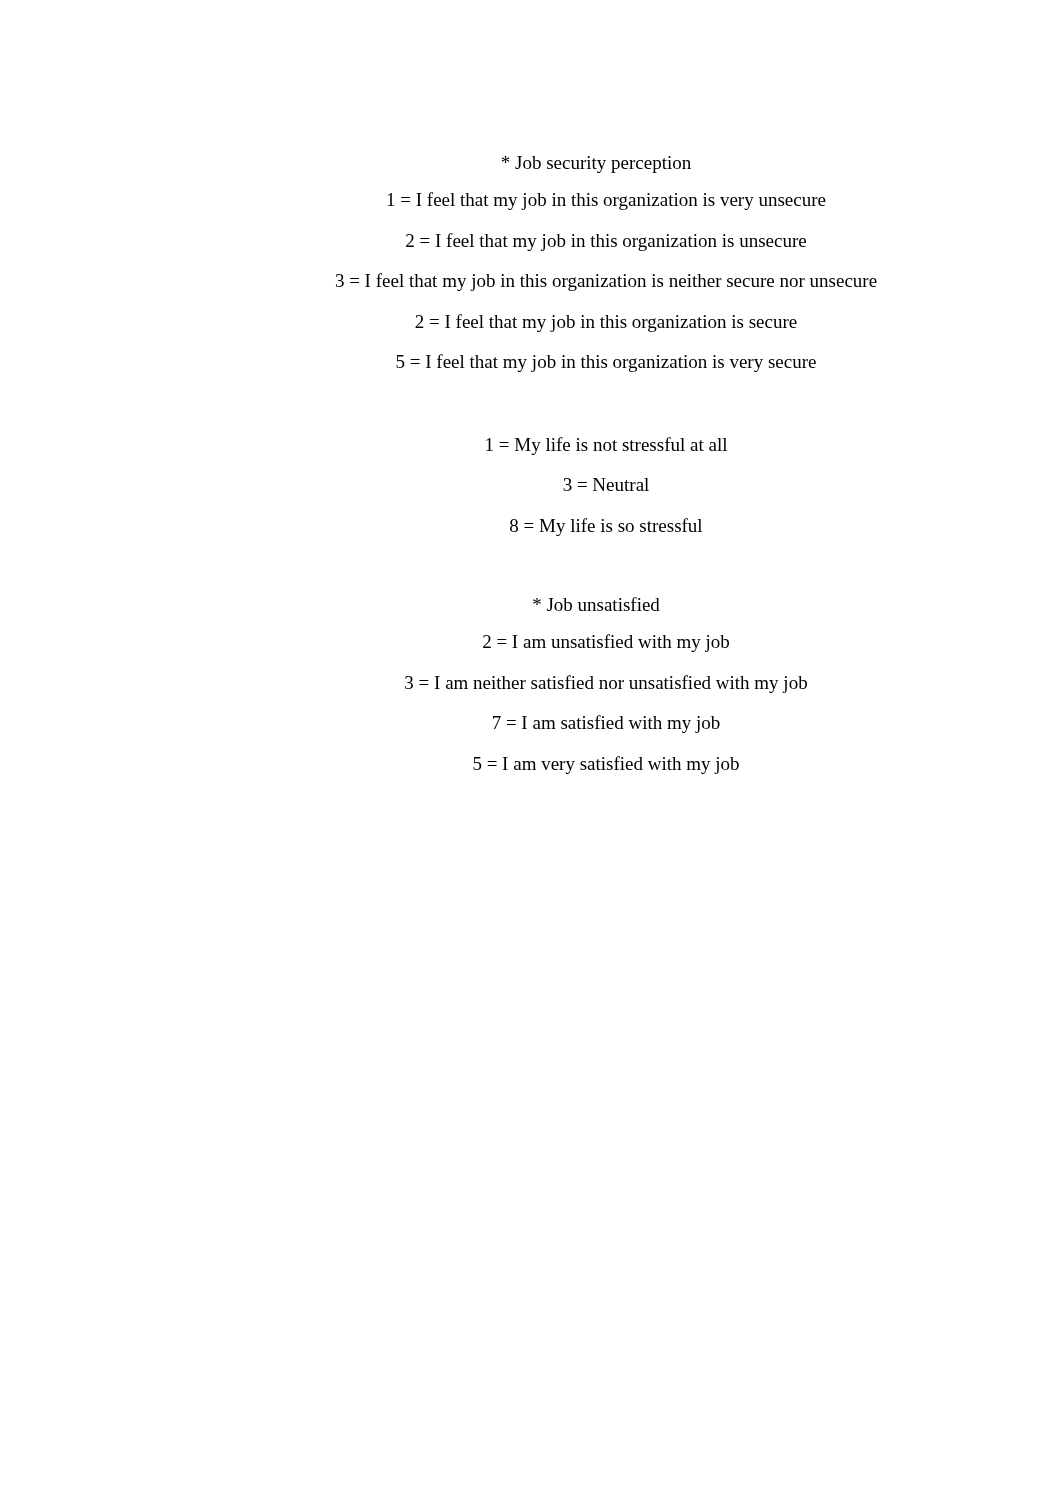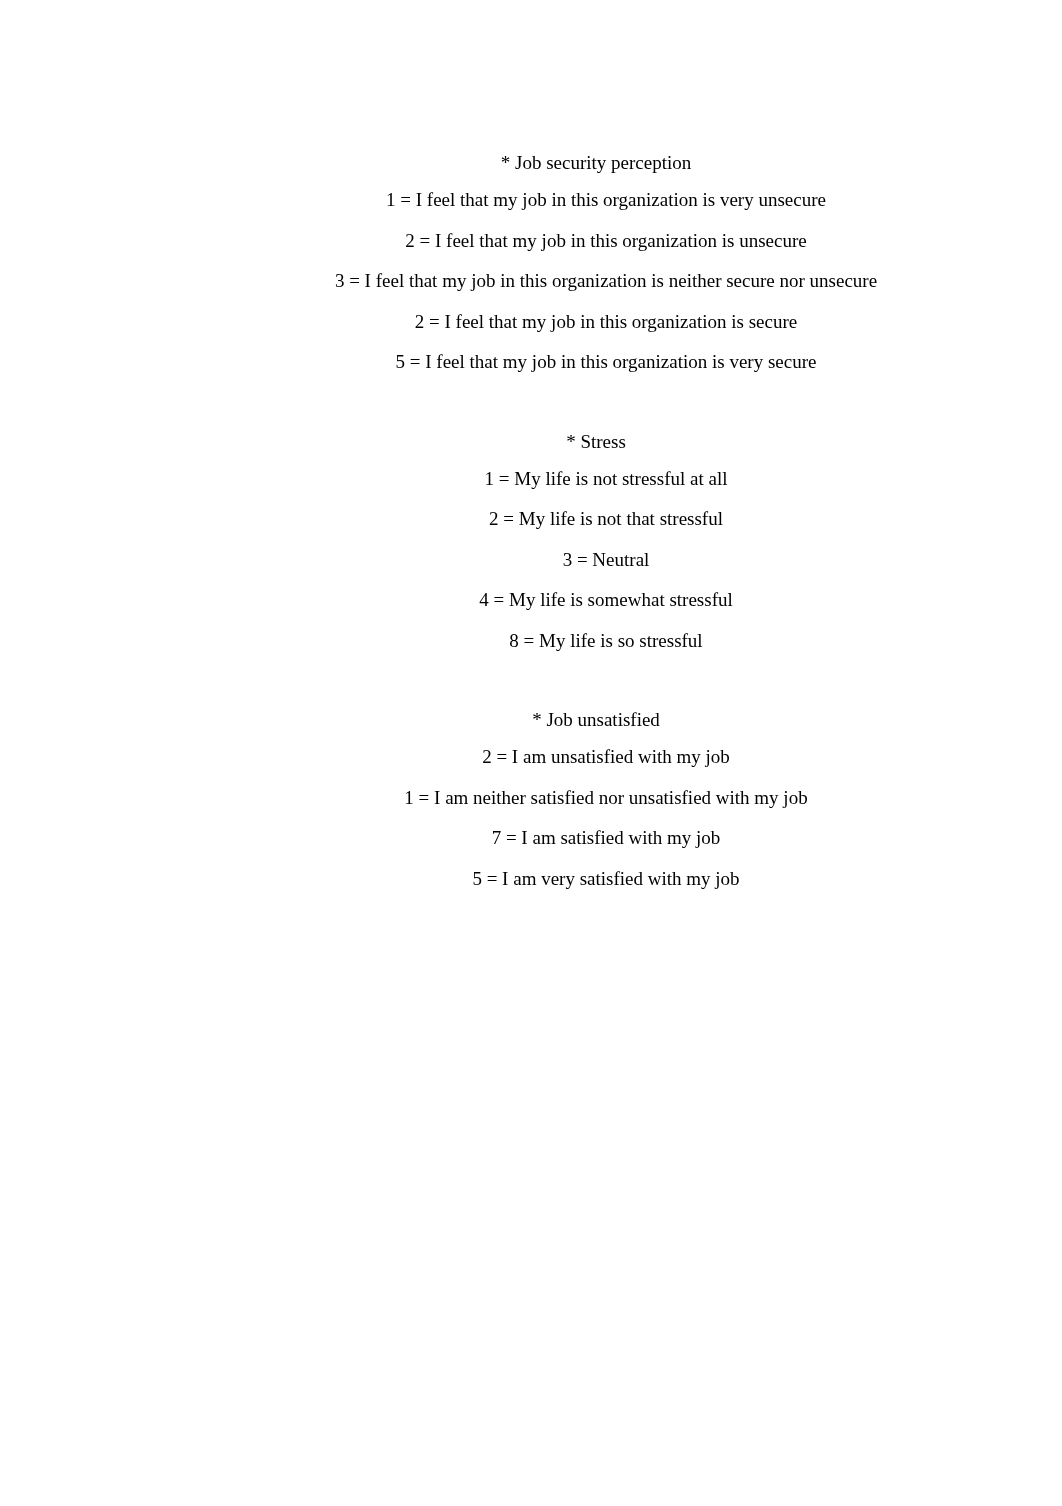--- a/index.html
+++ b/index.html
@@ -36,27 +36,24 @@
 <div class="section">
   <div class="section-title">* Job security perception</div>
   <div class="item">1 = I feel that my job in this organization is very unsecure</div>
   <div class="item">2 = I feel that my job in this organization is unsecure</div>
   <div class="item">3 = I feel that my job in this organization is neither secure nor unsecure</div>
   <div class="item">2 = I feel that my job in this organization is secure</div>
   <div class="item">5 = I feel that my job in this organization is very secure</div>
 </div>
 
 <div class="section">
-  <div class="section-title">* Stress</div>
   <div class="item">1 = My life is not stressful at all</div>
-  <div class="item">2 = My life is not that stressful</div>
   <div class="item">3 = Neutral</div>
-  <div class="item">4 = My life is somewhat stressful</div>
   <div class="item">8 = My life is so stressful</div>
 </div>
 
 <div class="section">
   <div class="section-title">* Job unsatisfied</div>
   <div class="item">2 = I am unsatisfied with my job</div>
-  <div class="item">1 = I am neither satisfied nor unsatisfied with my job</div>
+  <div class="item">3 = I am neither satisfied nor unsatisfied with my job</div>
   <div class="item">7 = I am satisfied with my job</div>
   <div class="item">5 = I am very satisfied with my job</div>
 </div>
 
 </body></html>

